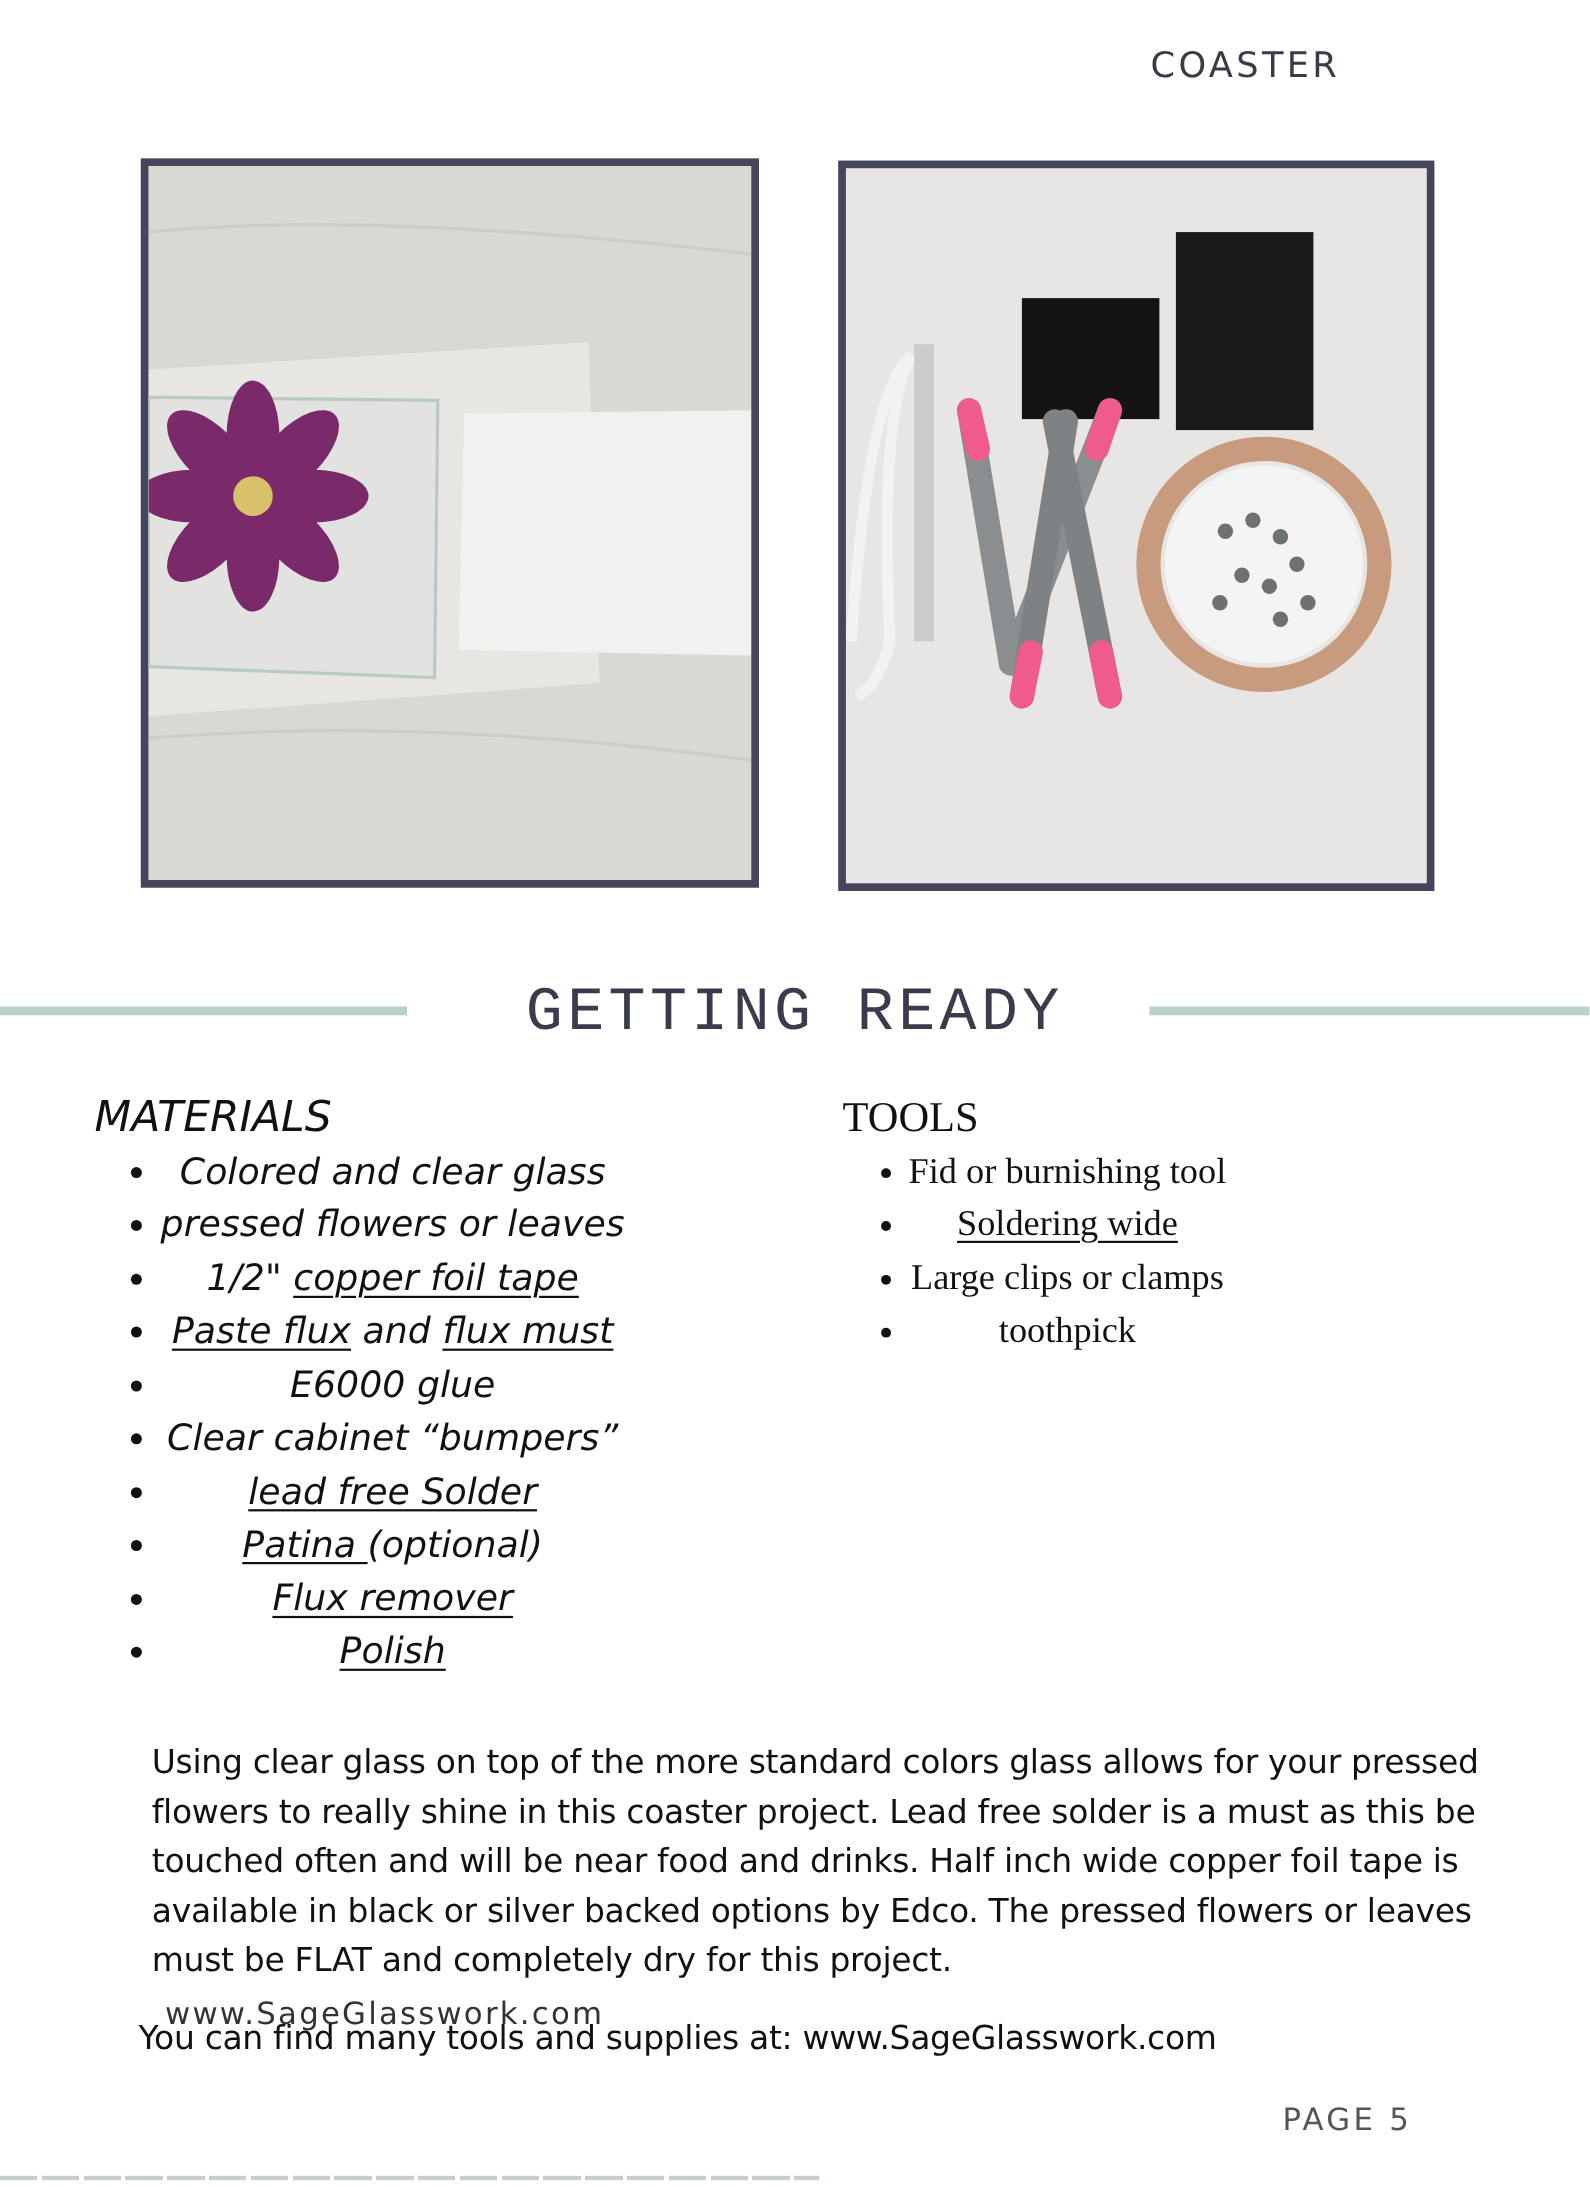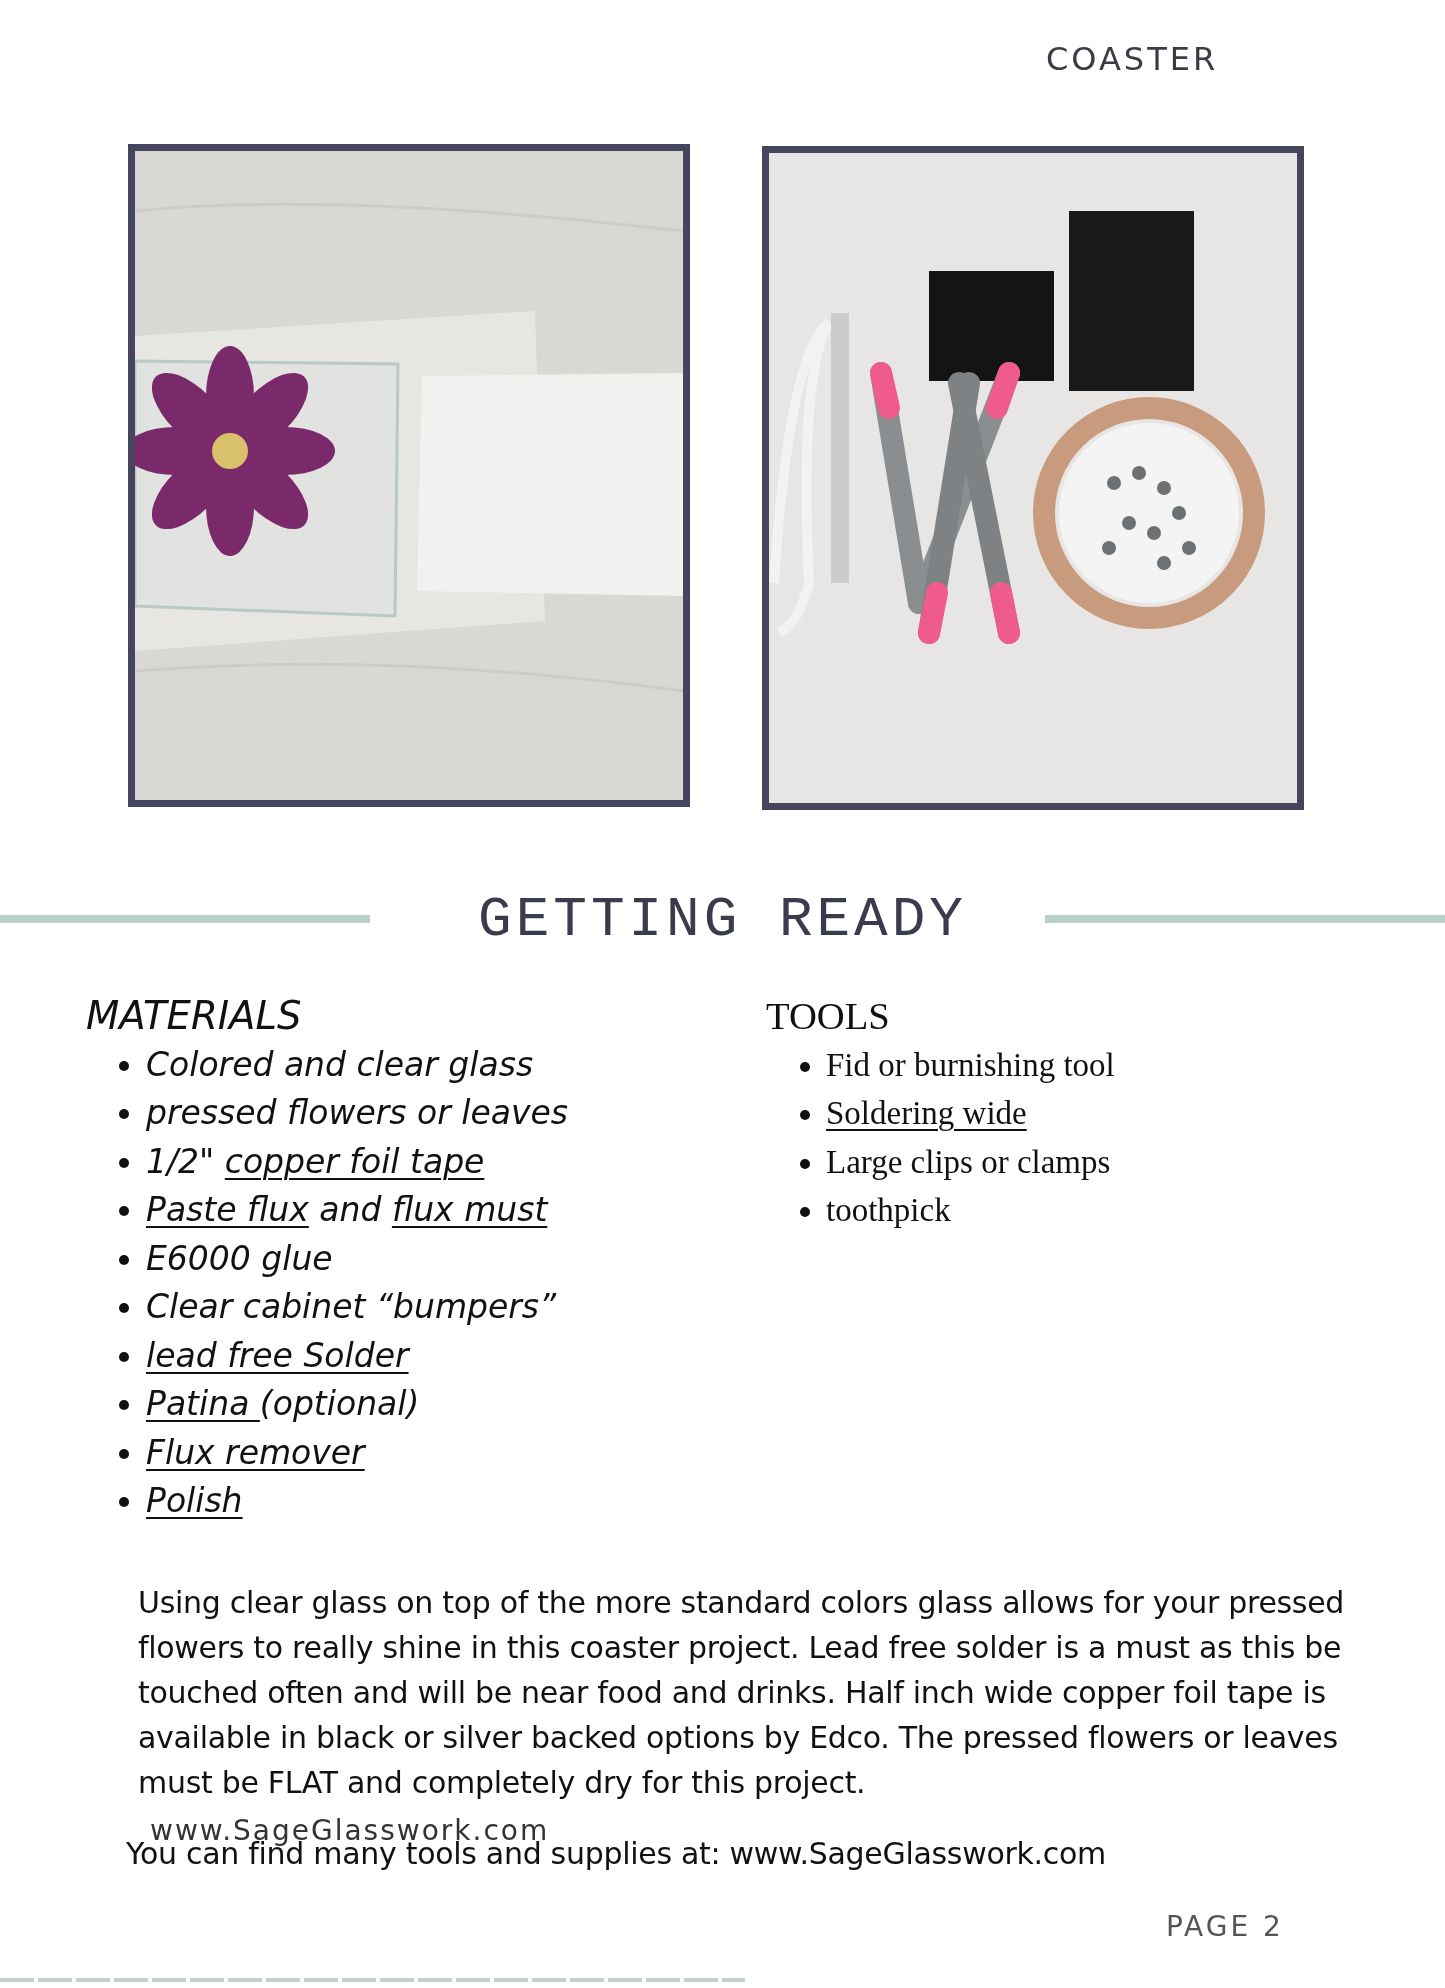--- a/index.html
+++ b/index.html
@@ -18,21 +18,21 @@
   .rule-left { left: 0; width: 370px; }
   .rule-right { left: 1045px; width: 400px; }
   .section-title { position: absolute; left: 0; width: 1445px; top: 8px; text-align: center;
          font-size: 56px; letter-spacing: 4px; color: #3a3b4d; font-family: Liberation Mono, monospace; }
 
   .list-col { position: absolute; top: 992px; font-size: 33px; line-height: 48.5px; }
   .list-col.materials { left: 86px; font-style: italic; }
   .list-col.tools { left: 766px; font-family: Liberation Serif, serif; }
   .list-heading { margin: 0; font-weight: normal; }
   .list-col ul { margin: 0; padding: 0 0 0 60px; list-style: disc; }
-  .list-col li { padding-left: 0; }
+  .list-col li { padding-left: 0; text-align: center; }
   .u { text-decoration: underline; text-underline-offset: 5px; text-decoration-thickness: 2px; color: #111; }
 
   .para { position: absolute; left: 126px; top: 1568px; width: 1220px; font-size: 30px;
           line-height: 45px; margin: 12px; letter-spacing: -0.3px; }
   .find-line { position: absolute; left: 126px; top: 1836px; font-size: 30px; margin: 0; letter-spacing: -0.3px; }
 
   .footer-left { position: absolute; left: 150px; top: 1814px; font-size: 28px; letter-spacing: 2px; color: #333; }
   .footer-right { position: absolute; left: 1166px; top: 1910px; font-size: 28px; letter-spacing: 3px; color: #555; }
   .bottom-rule { position: absolute; left: 0; top: 1978px; width: 745px; height: 4px;
                  background: repeating-linear-gradient(90deg, #c7cfcc 0 34px, #fff 34px 38px); }
@@ -128,14 +128,14 @@
       <li><a class="u">Soldering wide</a></li>
       <li><span>Large clips or clamps</span></li>
       <li><span>toothpick</span></li>
     </ul>
 </div>
 
 <p class="para">Using clear glass on top of the more standard colors glass allows for your pressed flowers to really shine in this coaster project. Lead free solder is a must as this be touched often and will be near food and drinks. Half inch wide copper foil tape is available in black or silver backed options by Edco. The pressed flowers or leaves must be FLAT and completely dry for this project.</p>
 <p class="find-line">You can find many tools and supplies at:  www.SageGlasswork.com</p>
 
 <div class="footer-left">www.SageGlasswork.com</div>
-<div class="footer-right">PAGE 2</div>
+<div class="footer-right">PAGE 5</div>
 <div class="bottom-rule"></div>
 
 </body></html>

